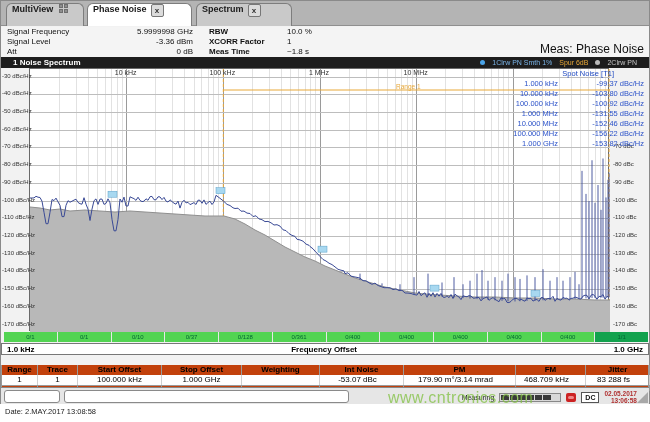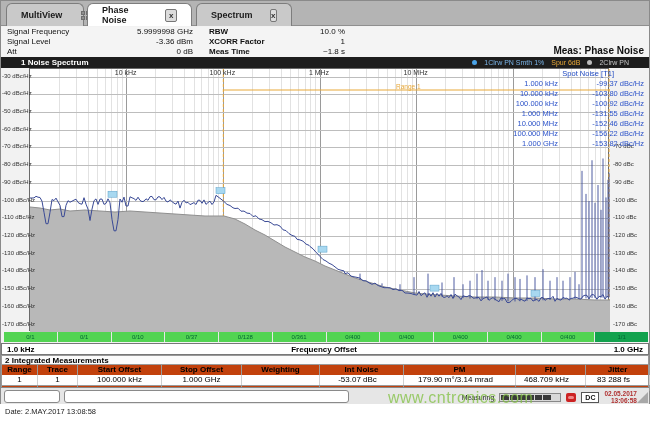--- a/index.html
+++ b/index.html
@@ -1,38 +1,38 @@
 <!DOCTYPE html>
 <html><head>
 <meta charset="utf-8">
 <style>
   *{box-sizing:border-box;margin:0;padding:0}
   html,body{width:650px;height:422px;background:#fff;font-family:"Liberation Sans",sans-serif;-webkit-font-smoothing:antialiased}
   .stage{position:relative;width:650px;height:422px;overflow:hidden;background:#fff}
   .win{position:absolute;left:0;top:0;width:650px;height:404px;border:1px solid #8a8a8a;background:#f2f2f2}
   
   .tabbar{position:absolute;left:0;top:0;width:648px;height:25px;background:#b4b4b4;border-bottom:1px solid #8f8f8f}
-  .tab{position:absolute;top:2px;height:23px;background:#cicic1;background:#c9c9c9;border:1px solid #7d7d7d;border-bottom:none;border-radius:6px 6px 0 0;display:flex;align-items:center;gap:17px;padding:0 14px;font-size:9px;font-weight:bold;color:#1a1a1a}
+  .tab{position:absolute;top:2px;height:23px;background:#cicic1;background:#c9c9c9;border:1px solid #7d7d7d;border-bottom:none;border-radius:6px 6px 0 0;display:flex;gap:4px;padding:0 5px;font-size:9px;font-weight:bold;color:#1a1a1a}
   .tab.active{background:#fff;z-index:2}
   .tab-mv{left:5px;width:78px}
   .tab-pn{left:86px;width:105px}
   .tab-sp{left:195px;width:96px}
   .closebox{display:inline-block;width:13px;height:13px;border:1px solid #777;background:#dcdcdc;border-radius:2px;font-size:8px;font-weight:bold;text-align:center;line-height:12px;color:#333}
   .grid-ic{display:inline-grid;grid-template-columns:4px 4px;grid-template-rows:4px 4px;gap:1px;margin-left:2px}
   .grid-ic i{background:#8f8f8f;border:1px solid #6f6f6f}
   
   .hdr{position:absolute;left:0;top:26px;width:648px;height:30px;background:#f4f4f4;font-size:8px;color:#111}
   .hrow{display:flex;height:10px;line-height:10px}
   .hl{width:92px;padding-left:6px;font-weight:normal}
   .hv{width:100px;text-align:right}
   .hl2{width:78px;margin-left:16px;font-weight:bold}
-  .hv2{width:58px;text-align:right}
-  .meas{position:absolute;right:5px;bottom:1px;font-weight:bold;font-size:10px}
-  
-  .nsbar{position:absolute;left:0;top:56px;width:648px;height:11px;background:#1d1d1d;color:#fff;font-size:8px;line-height:11px;display:flex;justify-content:space-between;padding:0 20px}
+  .hv2{width:58px;}
+  .meas{position:absolute;right:5px;bottom:1px;font-weight:normal;font-size:12px}
+  
+  .nsbar{position:absolute;left:0;top:56px;width:648px;height:11px;background:#1d1d1d;color:#fff;font-size:8px;line-height:11px;display:flex;justify-content:space-between;padding:0 12px}
   .ns-title{font-weight:bold}
   .legend{display:flex;gap:7px;align-items:center;font-size:7px}
   .dot{display:inline-block;width:5px;height:5px;border-radius:50%}
   .dot.b{background:#4aa3e8}.dot.g{background:#bcbcbc}
   .lg1{color:#7ab4e8}.lg2{color:#e8a838}.lg3{color:#c6c6c6}
   
   .plot{position:absolute;left:28px;top:67px;width:580px;height:263px;background:#fff;border:1px solid #6a6a6a}
   .plot svg{position:absolute;left:0;top:0}
   .ylab{position:absolute;left:1px;width:27px;font-size:6px;color:#333;text-align:left;white-space:nowrap}
   .yrlab{position:absolute;left:612px;width:36px;font-size:6px;color:#333;white-space:nowrap}
@@ -340,21 +340,20 @@
         <span class="gseg">0/400</span>
         <span class="gseg">1/1</span>
       </div>
 
     <div class="axisrow">
       <span>1.0 kHz</span>
       <span>Frequency Offset</span>
       <span>1.0 GHz</span>
     </div>
 
-    <div class="im-title">2 Integrated Measurements</div>
     <div class="im-head">
 
     <span>Range</span>
         <span>Trace</span>
         <span>Start Offset</span>
         <span>Stop Offset</span>
         <span>Weighting</span>
         <span>Int Noise</span>
         <span>PM</span>
         <span>FM</span>

